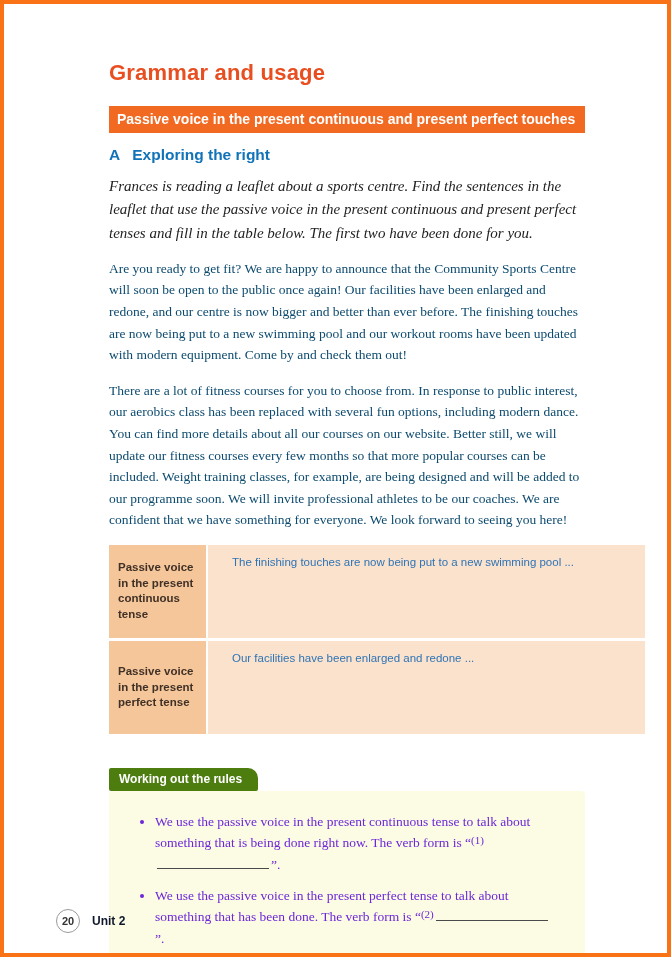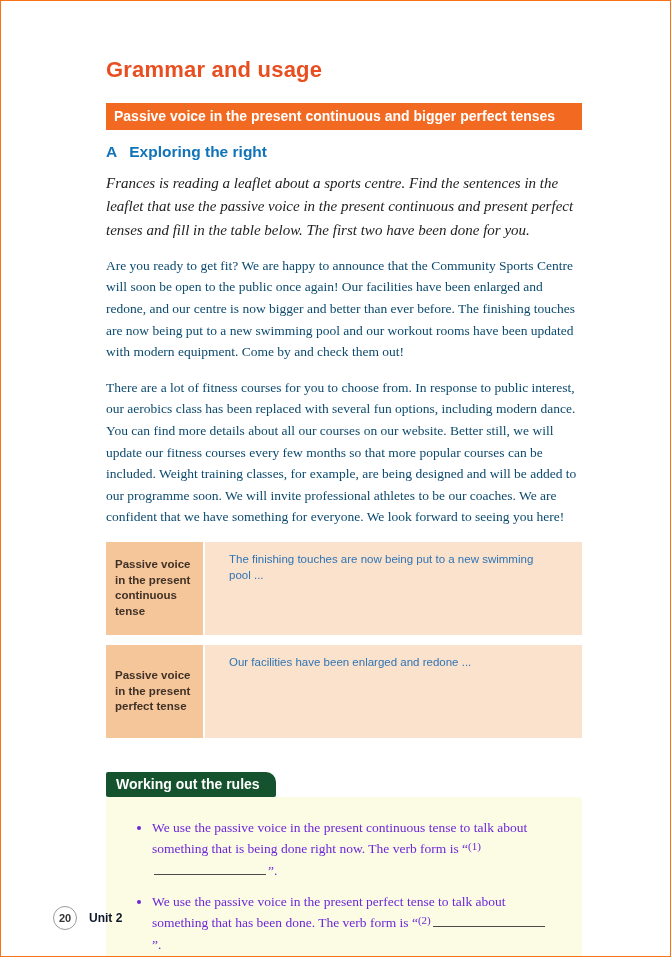--- a/index.html
+++ b/index.html
@@ -1,21 +1,21 @@
 <!DOCTYPE html>
 <html><head>
 <meta charset="utf-8">
 <style>
   html,body{margin:0;padding:0;background:#ffffff;}
   .page{
     position:relative;
     width:671px;height:957px;
     background:#ffffff;
     box-sizing:border-box;
-    border:1px solid #f97316;
+    border:4px solid #f97316;
     font-family:"Liberation Serif", serif;
     color:#1c1c1c;
     overflow:hidden;
   }
   .content{
     position:absolute;
     left:105px;top:56px;
     width:476px;
   }
   .title{
@@ -52,23 +52,23 @@
   }
   .body-para{
     font-size:13.5px;
     line-height:1.6;
     margin:8px 0 14px 0;
     color:#0c4a6e;
   }
   .grammar-table{
     display:flex;
     flex-direction:column;
-    gap:10px;
+    gap:3px;
     margin:6px 0 34px 0;
-    width:476px;
+    width:536px;
   }
   .t-row{display:flex;gap:2px;min-height:93px;}
   .t-label{
     width:97px;
     flex:0 0 97px;
     background:#f6c69b;
     font-family:"Liberation Sans", sans-serif;
     font-weight:bold;
     font-size:11.5px;
     line-height:1.35;
@@ -83,25 +83,25 @@
     background:#fbe2cc;
     box-sizing:border-box;
     padding:9px 24px;
     font-family:"Liberation Sans", sans-serif;
     font-size:11.5px;
     line-height:1.4;
     color:#2f74b5;
   }
   .rules-banner{
     display:inline-block;
-    background:#14532d;
+    background:#4d7c0f;
     color:#ffffff;
     font-family:"Liberation Sans", sans-serif;
     font-weight:bold;
-    font-size:14px;
+    font-size:12px;
     padding:4px 16px 5px 10px;
     border-radius:2px 10px 2px 2px;
     margin:0;
     position:relative;
     z-index:2;
   }
   .rules-box{
     background:#fcfbe4;
     border-radius:4px;
     box-sizing:border-box;
@@ -170,21 +170,21 @@
   }
 </style>
 </head>
 <body>
 
 <div class="page">
   <div class="content">
 
     <h1 class="title">Grammar and usage</h1>
 
-    <div class="banner">Passive voice in the present continuous and bigger perfect tenses</div>
+    <div class="banner">Passive voice in the present continuous and present perfect touches</div>
 
     <div class="section-head">
       <span class="sec-letter">A</span><span class="sec-title">Exploring the right</span>
     </div>
 
     <p class="instructions">Frances is reading a leaflet about a sports centre. Find the sentences in the leaflet that use the passive voice in the present continuous and present perfect tenses and fill in the table below. The first two have been done for you.</p>
 
     <p class="body-para">Are you ready to get fit? We are happy to announce that the Community Sports Centre will soon be open to the public once again! Our facilities have been enlarged and redone, and our centre is now bigger and better than ever before. The finishing touches are now being put to a new swimming pool and our workout rooms have been updated with modern equipment. Come by and check them out!</p>
 
     <p class="body-para">There are a lot of fitness courses for you to choose from. In response to public interest, our aerobics class has been replaced with several fun options, including modern dance. You can find more details about all our courses on our website. Better still, we will update our fitness courses every few months so that more popular courses can be included. Weight training classes, for example, are being designed and will be added to our programme soon. We will invite professional athletes to be our coaches. We are confident that we have something for everyone. We look forward to seeing you here!</p>

